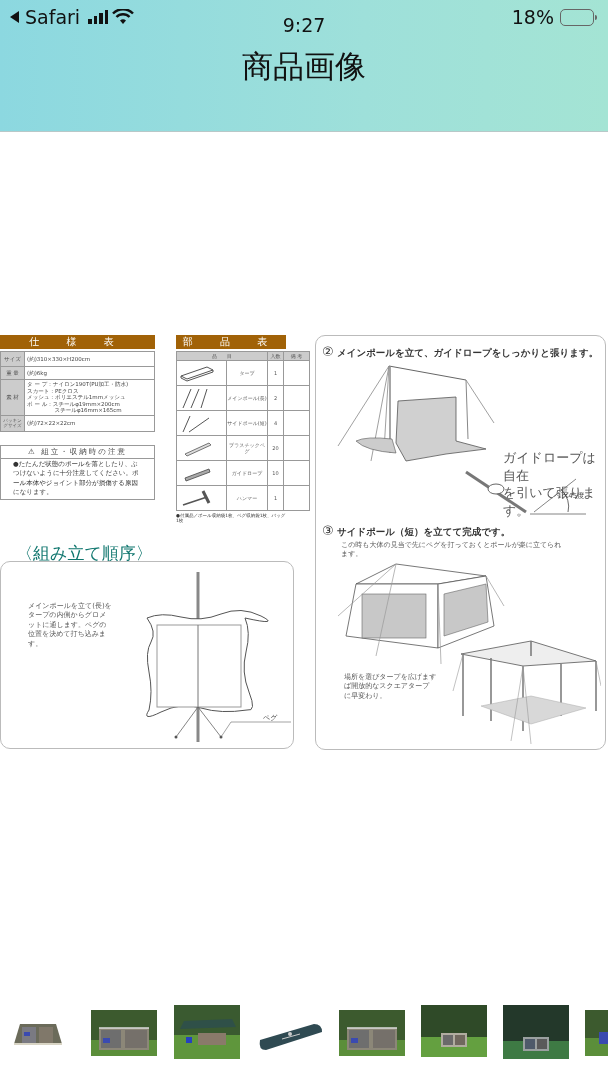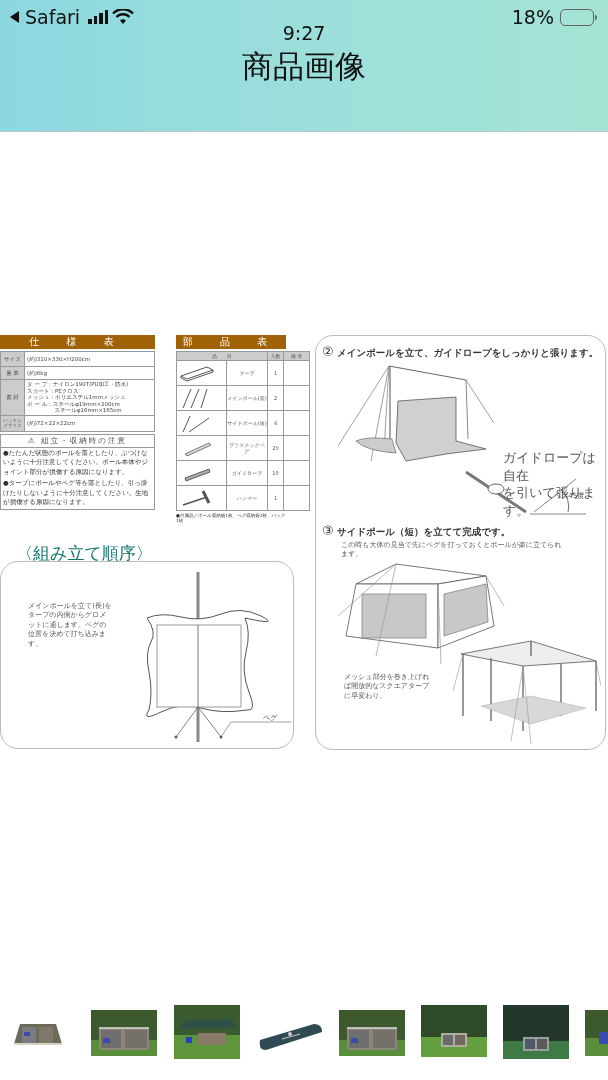--- a/index.html
+++ b/index.html
@@ -1,45 +1,45 @@
 <!DOCTYPE html>
 <html><head>
 <meta charset="utf-8">
 <style>
 *{box-sizing:border-box;margin:0;padding:0}
 html,body{width:608px;height:1080px;overflow:hidden;background:#fff;font-family:"DejaVu Sans",sans-serif;color:#222}
 .header{position:absolute;left:0;top:0;width:608px;height:132px;background:linear-gradient(90deg,#8cd8e0 0%,#9ee0da 60%,#a4e4d4 100%);border-bottom:1px solid #b8c8c8}
 .status{position:absolute;top:6px;left:0;width:608px;height:24px;font-size:19px;color:#111}
 .status .left{position:absolute;left:10px;top:0;display:flex;align-items:center;gap:4px}
-.status .time{position:absolute;left:0;width:608px;text-align:center;top:16px;font-weight:500}
+.status .time{position:absolute;left:0;width:608px;text-align:center;top:8px;font-weight:500}
 .status .right{position:absolute;right:14px;top:0;display:flex;align-items:center;gap:6px}
 .tri{width:0;height:0;border-top:6px solid transparent;border-bottom:6px solid transparent;border-right:9px solid #111;margin-right:2px}
 .bars{display:flex;align-items:flex-end;gap:2px;height:14px;margin-left:4px}
 .bars span{display:block;width:3.5px;background:#111}
 .battery{width:34px;height:17px;border:1.5px solid #666;border-radius:5px;position:relative;padding:2px}
 .battery .lvl{width:5px;height:100%;background:#e0302a;border-radius:1px}
 .battery::after{content:"";position:absolute;right:-4px;top:5px;width:2px;height:5px;background:#666;border-radius:0 2px 2px 0}
 .nav-cancel{position:absolute;left:26px;top:50px;font-size:26px;color:#222;cursor:pointer}
 .nav-title{position:absolute;left:242px;top:46px;font-size:31px;font-weight:normal;color:#111}
 .manual{position:absolute;left:0;top:335px;width:608px;height:420px}
 .tbl-title{background:#a16207;color:#fff;text-align:center;font-weight:normal;font-size:10px;letter-spacing:12px;height:14px;line-height:14px}
 .spec{position:absolute;left:0;top:0;width:155px}
 .spec table{width:155px;border-collapse:collapse;font-size:5.5px;margin-top:2px}
 .spec td{border:1px solid #999;padding:1px 2px;vertical-align:middle;color:#444}
 .spec td.k{background:#ccc;width:24px;text-align:center;color:#555}
-.caution{margin-top:2px;border:1px solid #999;font-size:6.5px;color:#333}
+.caution{margin-top:13px;border:1px solid #999;font-size:6.5px;color:#333}
 .caution .ch{text-align:center;border-bottom:1px solid #999;padding:1px;font-size:7.5px;letter-spacing:2px;color:#444}
-.caution p{padding:1px 2px;line-height:1.45}
+.caution p{padding:1px 12px;line-height:1.45}
 .parts{position:absolute;left:176px;top:0;width:110px}
 .parts table{width:134px;border-collapse:collapse;font-size:5px;margin-top:2px}
 .parts th{background:#ccc;border:1px solid #999;font-weight:normal;height:9px;color:#555}
 .parts td{border:1px solid #999;height:25px;text-align:center;color:#555}
 .parts .note{font-size:4.5px;color:#333;margin-top:2px}
 .sect-title{position:absolute;left:16px;top:207px;font-size:17px;color:#0f766e}
-.box{position:absolute;border:1.5px solid #bbb;border-radius:18px;background:#fff}
+.box{position:absolute;border:1.5px solid #bbb;border-radius:10px;background:#fff}
 .step1{left:0;top:226px;width:294px;height:188px}
 .step23{left:315px;top:0;width:291px;height:415px}
 .stephead{font-size:10.5px;font-weight:bold;color:#333;line-height:1.3}
 .stepsub{font-size:7px;color:#555;line-height:1.35}
 .circled{font-weight:normal;font-size:13px}
 .thumbs{position:absolute;left:0;top:1000px;width:608px;height:60px}
 .thumb{position:absolute;cursor:pointer;overflow:hidden}
 svg{display:block}
 </style>
 </head>
@@ -97,21 +97,20 @@
           </tr>
       <tr style="height:16px">
             <td class="k" style="font-size:4.5px">パッキングサイズ</td>
             <td>(約)72×22×22cm</td>
           </tr>
     </tbody>
       </table>
     <div class="caution">
       <div class="ch">⚠ 組立・収納時の注意</div>
       <p>●たたんだ状態のポールを落としたり、ぶつけないように十分注意してください。ポール本体やジョイント部分が損傷する原因になります。</p>
-      <p>●タープにポールやペグ等を落としたり、引っ掛けたりしないように十分注意してください。生地が損傷する原因になります。</p>
     </div>
   </div>
 
   <div class="parts">
     <div class="tbl-title">部 品 表</div>
     <table>
       <tbody>
           <tr>
             <th colspan="2">品　　目</th>
             <th style="width:16px">入数</th>
@@ -243,21 +242,21 @@
     </div>
     <svg style="position:absolute;left:10px;top:220px" width="185" height="110" viewBox="0 0 185 110">
       <path d="M30 28 L70 8 L160 20 L112 28 Z" fill="#fff" stroke="#555" stroke-width="0.8"></path>
       <path d="M30 28 L112 28 L112 92 L20 80 Z" fill="#fff" stroke="#555" stroke-width="0.8"></path>
       <path d="M112 28 L160 20 L168 70 L112 92 Z" fill="#fff" stroke="#555" stroke-width="0.8"></path>
       <rect x="36" y="38" width="64" height="44" fill="#c8c8c8" stroke="#666" stroke-width="0.6"></rect>
       <path d="M118 38 L160 28 L162 66 L118 80 Z" fill="#c8c8c8" stroke="#666" stroke-width="0.6"></path>
       <path d="M70 8 L12 60 M70 8 L50 100 M112 28 L115 108 M160 20 L178 50" stroke="#999" stroke-width="0.7"></path>
     </svg>
     <div class="stepsub" style="position:absolute;left:28px;top:337px;font-size:7px">
-      <div>メッシュ部分を巻き上げれ</div>
+      <div>場所を選びタープを広げます</div>
       <div>ば開放的なスクエアタープ</div>
       <div>に早変わり。</div>
     </div>
     <svg style="position:absolute;left:135px;top:300px" width="150" height="112" viewBox="0 0 150 112">
       <path d="M10 18 L80 5 L145 25 L72 30 Z" fill="#eee" stroke="#555" stroke-width="0.8"></path>
       <path d="M12 18 L12 80 M72 30 L72 95 M145 25 L145 75 M80 5 L80 20 M40 22 L40 85 M110 28 L110 80" stroke="#777" stroke-width="1.5"></path>
       <path d="M30 70 L80 60 L135 72 L80 88 Z" fill="#d8d8d8" stroke="#aaa" stroke-width="0.5"></path>
       <path d="M12 18 L2 55 M145 25 L150 50 M72 30 L60 105 M72 30 L80 108" stroke="#999" stroke-width="0.6"></path>
     </svg>
   </div>

